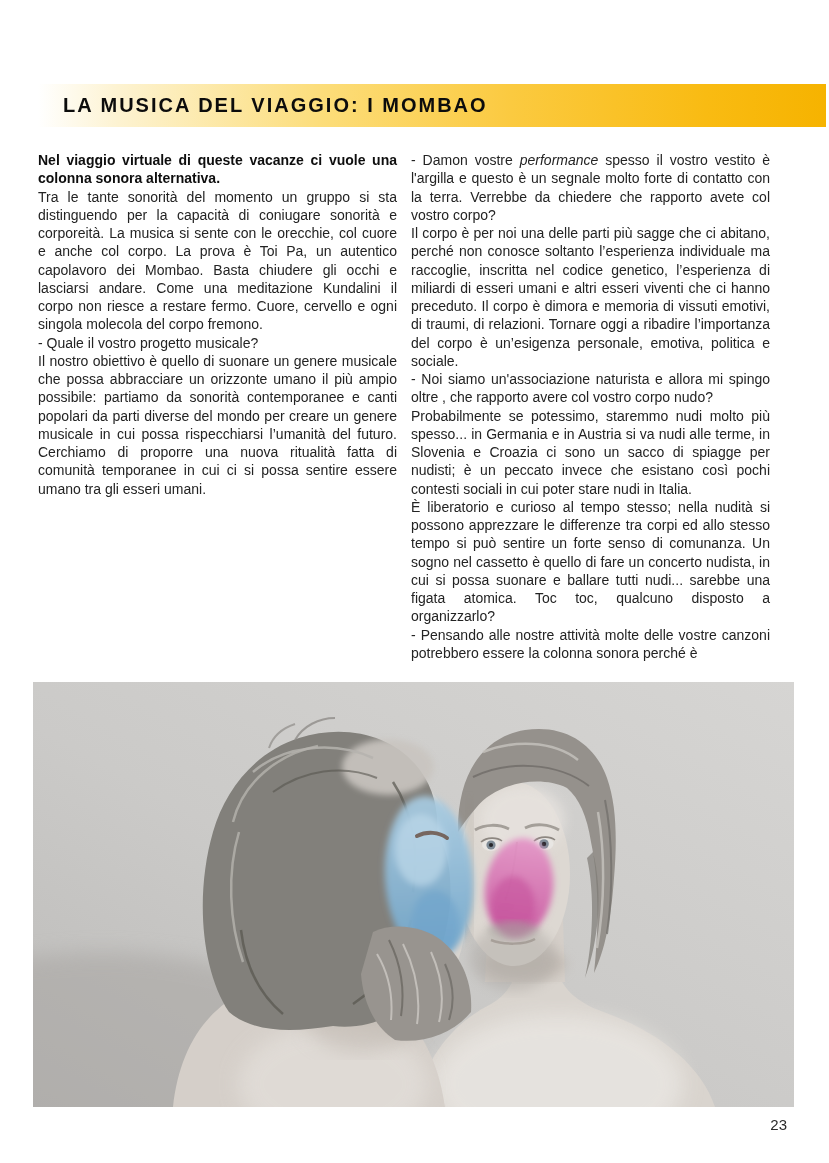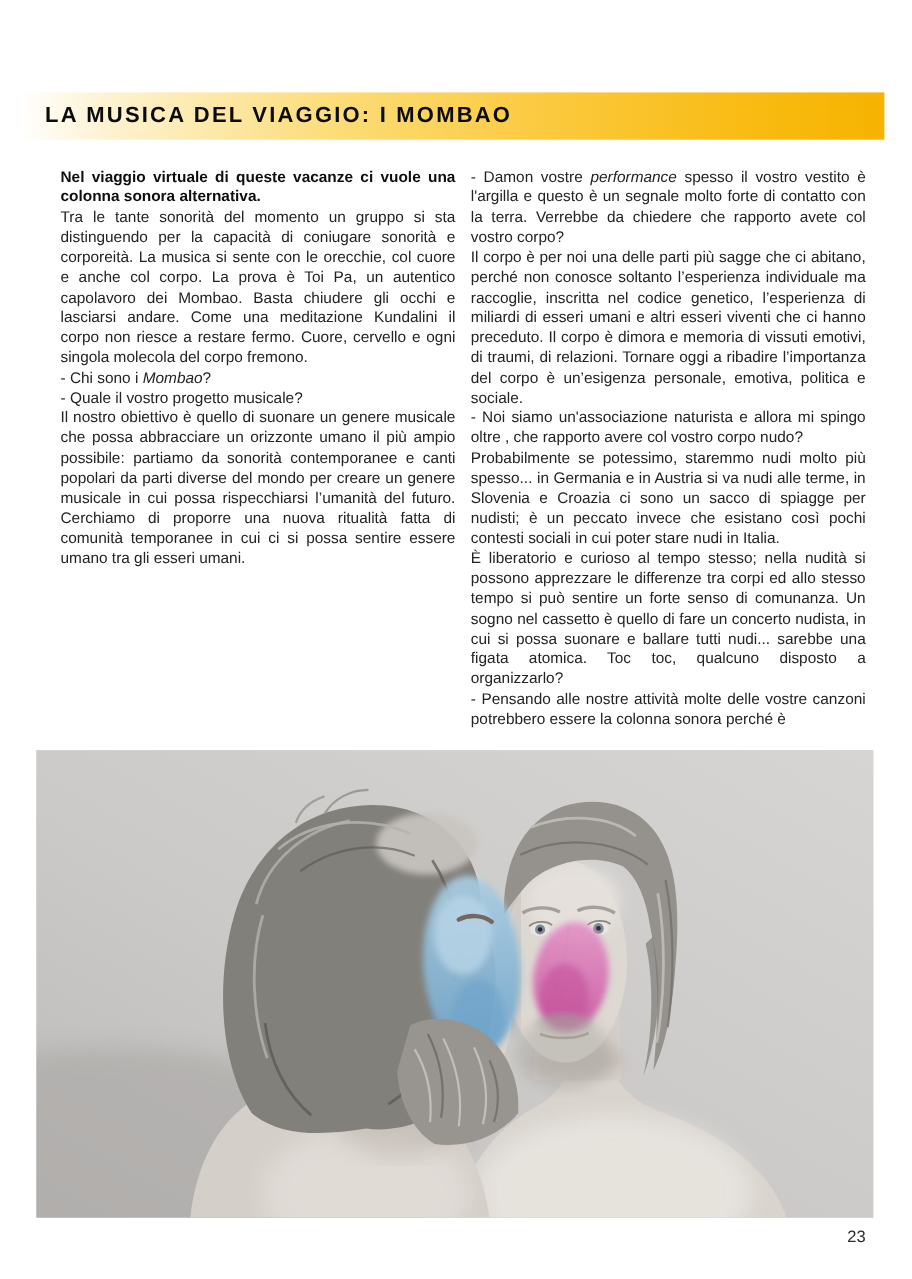--- a/index.html
+++ b/index.html
@@ -5,33 +5,33 @@
   html,body{margin:0;padding:0;background:#ffffff;}
   .page{
     position:relative;
     width:829px;height:1163px;
     background:#ffffff;
     overflow:hidden;
     font-family:"Liberation Sans", sans-serif;
   }
   
   .title-band{
-    position:absolute;left:16px;top:84px;width:788px;height:43px;
+    position:absolute;left:38px;top:84px;width:788px;height:43px;
     background:linear-gradient(90deg,#ffffff 0%,#fdf3d2 10%,#fcdd7a 36%,#fbca40 60%,#f9bb12 85%,#f6b300 100%);
     display:flex;align-items:center;
   }
   .title-band h1{
     margin:0 0 0 25px;
     font-size:20px;font-weight:bold;color:#0c0c0c;
     letter-spacing:2px;
     font-family:"Liberation Sans", sans-serif;
   }
   
   .columns{
-    position:absolute;left:55px;top:151px;width:732px;
+    position:absolute;left:38px;top:151px;width:732px;
     display:flex;gap:14px;
   }
   .col{width:359px;}
   .col p{
     margin:0;
     font-size:14px;line-height:18.25px;
     color:#232323;
     text-align:justify;
     hyphens:auto;-webkit-hyphens:auto;
   }
@@ -56,21 +56,20 @@
 <div class="page">
 
   <div class="title-band" style="background: linear-gradient(90deg, rgb(255, 255, 255) 0%, rgb(253, 243, 210) 10%, rgb(252, 221, 122) 36%, rgb(251, 202, 64) 60%, rgb(249, 187, 18) 85%, rgb(246, 179, 0) 100%);">
     <h1>LA MUSICA DEL VIAGGIO: I MOMBAO</h1>
   </div>
 
   <div class="columns">
     <div class="col">
         <p><span class="bd">Nel viaggio virtuale di queste vacanze ci vuole una colonna sonora alternativa.</span></p>
         <p><span>Tra le tante sonorità del momento un gruppo si sta distinguendo per la capacità di coniugare sonorità e corporeità. La musica si sente con le orecchie, col cuore e anche col corpo. La prova è Toi Pa, un autentico capolavoro dei Mombao. Basta chiudere gli occhi e lasciarsi andare. Come una meditazione Kundalini il corpo non riesce a restare fermo. Cuore, cervello e ogni singola molecola del corpo fremono.</span></p>
-        <p><span>- Chi sono i </span><span class="it">Mombao</span><span>?</span></p>
         <p><span>- Quale il vostro progetto musicale?</span></p>
         <p><span>Il nostro obiettivo è quello di suonare un genere musicale che possa abbracciare un orizzonte umano il più ampio possibile: partiamo da sonorità contemporanee e canti popolari da parti diverse del mondo per creare un genere musicale in cui possa rispecchiarsi l’umanità del futuro. Cerchiamo di proporre una nuova ritualità fatta di comunità temporanee in cui ci si possa sentire essere umano tra gli esseri umani.</span></p>
       </div>
     <div class="col">
         <p><span>- Damon vostre </span><span class="it">performance</span><span> spesso il vostro vestito è l'argilla e questo è un segnale molto forte di contatto con la terra. Verrebbe da chiedere che rapporto avete col vostro corpo?</span></p>
         <p><span>Il corpo è per noi una delle parti più sagge che ci abitano, perché non conosce soltanto l’esperienza individuale ma raccoglie, inscritta nel codice genetico, l’esperienza di miliardi di esseri umani e altri esseri viventi che ci hanno preceduto. Il corpo è dimora e memoria di vissuti emotivi, di traumi, di relazioni. Tornare oggi a ribadire l’importanza del corpo è un’esigenza personale, emotiva, politica e sociale.</span></p>
         <p><span>- Noi siamo un'associazione naturista e allora mi spingo oltre , che rapporto avere col vostro corpo nudo?</span></p>
         <p><span>Probabilmente se potessimo, staremmo nudi molto più spesso...  in Germania e in Austria si va nudi alle terme, in Slovenia e Croazia ci sono un sacco di spiagge per nudisti; è un peccato invece che esistano così pochi contesti sociali in cui poter stare nudi in Italia.</span></p>
         <p><span>È liberatorio e curioso al tempo stesso; nella nudità si possono apprezzare le differenze tra corpi ed allo stesso tempo si può sentire un forte senso di comunanza. Un sogno nel cassetto è quello di fare un concerto nudista, in cui si possa suonare e ballare tutti nudi... sarebbe una figata atomica. Toc toc, qualcuno disposto a organizzarlo?</span></p>
         <p><span>- Pensando alle nostre attività molte delle vostre canzoni potrebbero essere la colonna sonora perché è</span></p>

